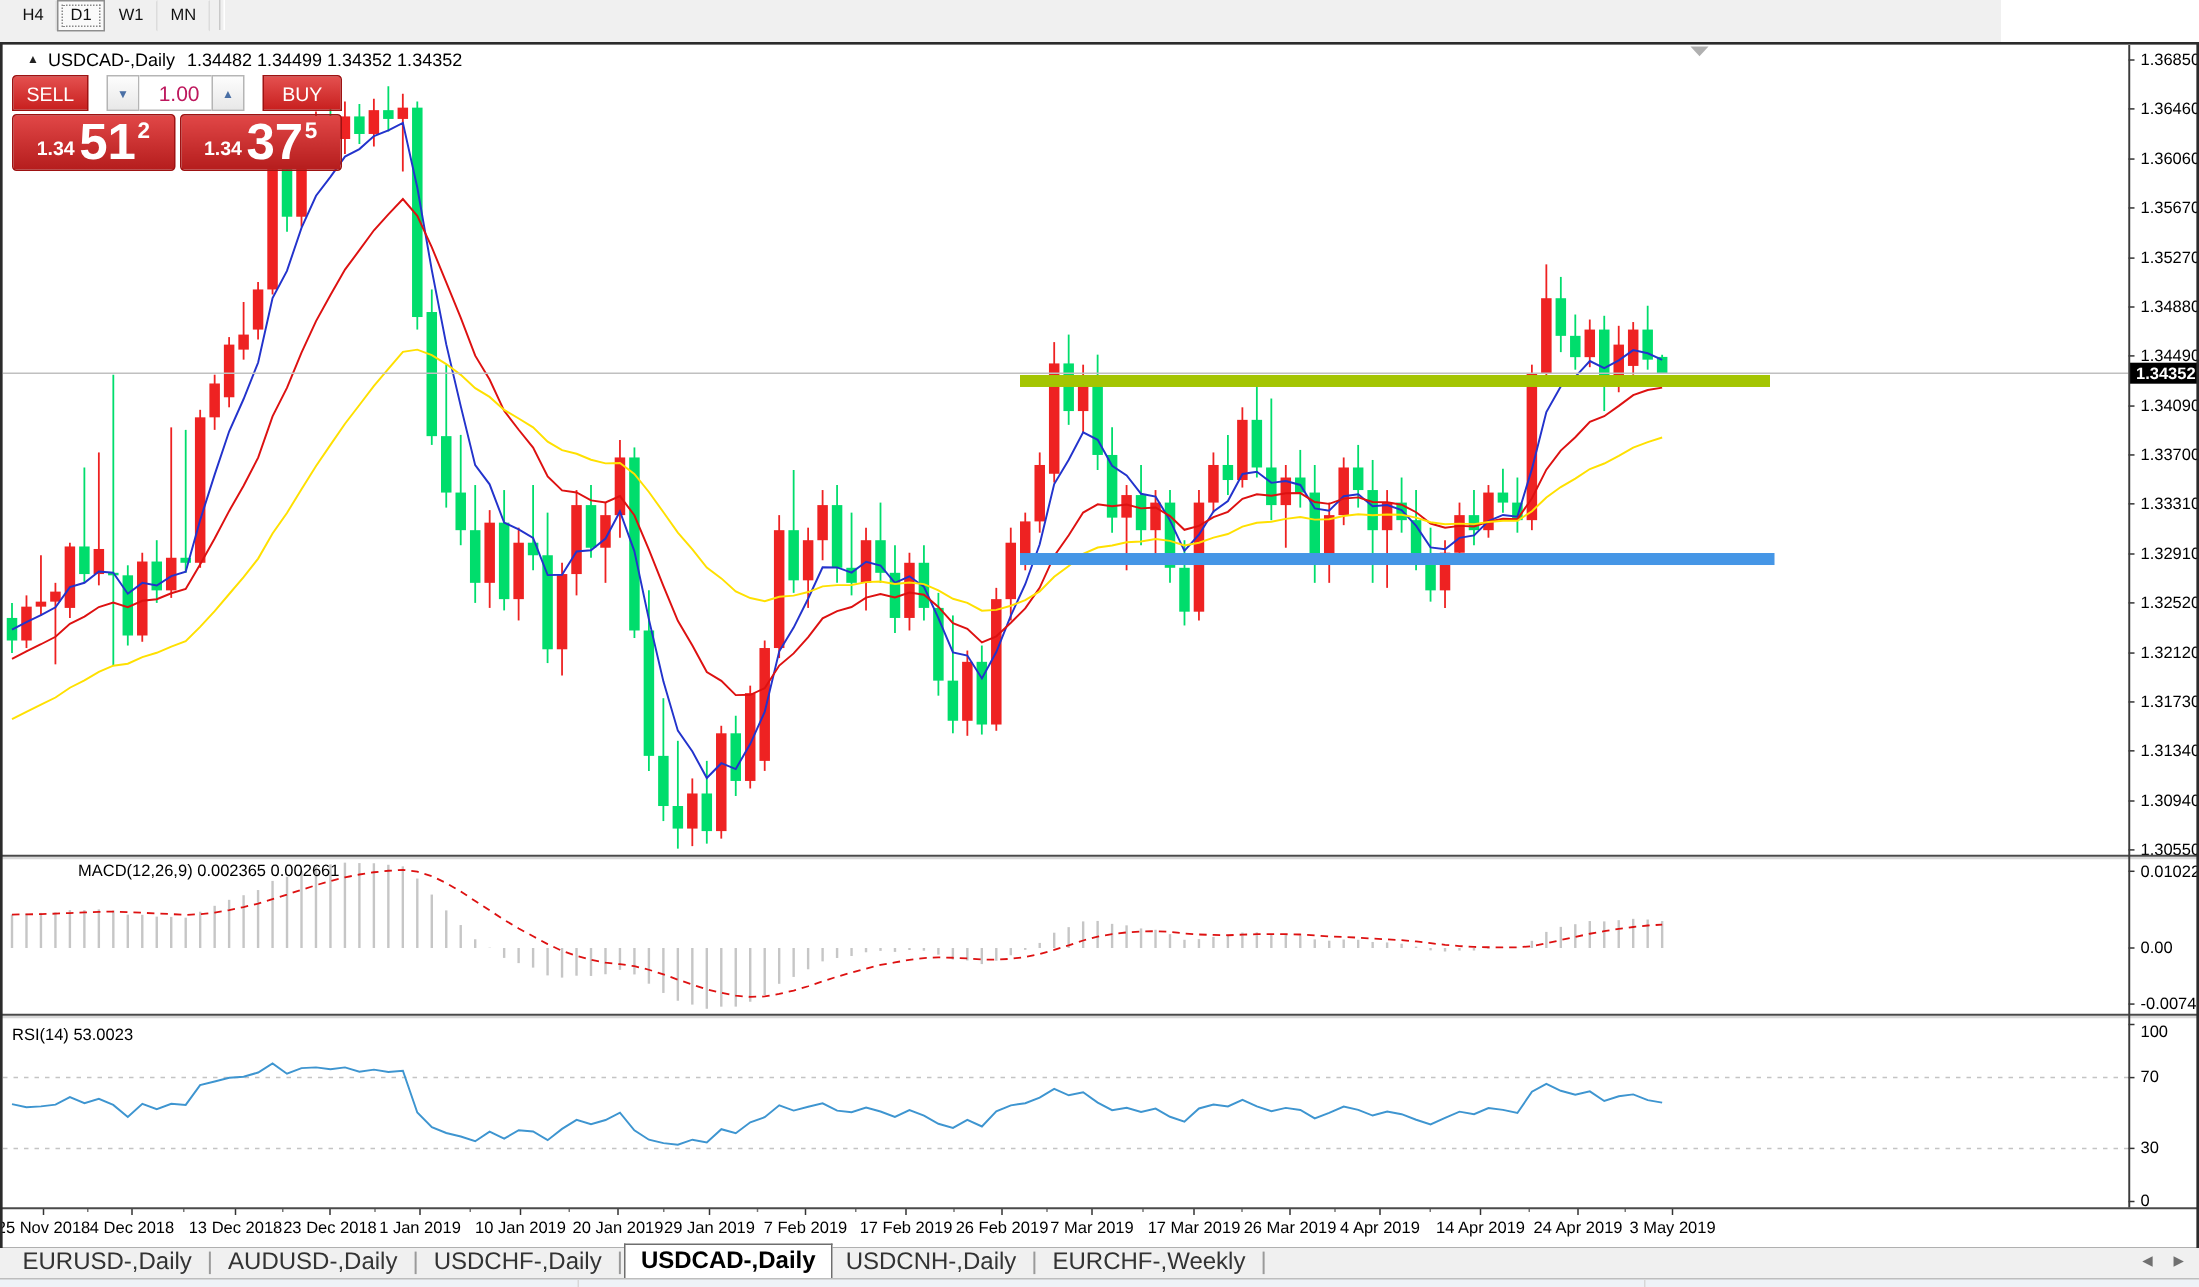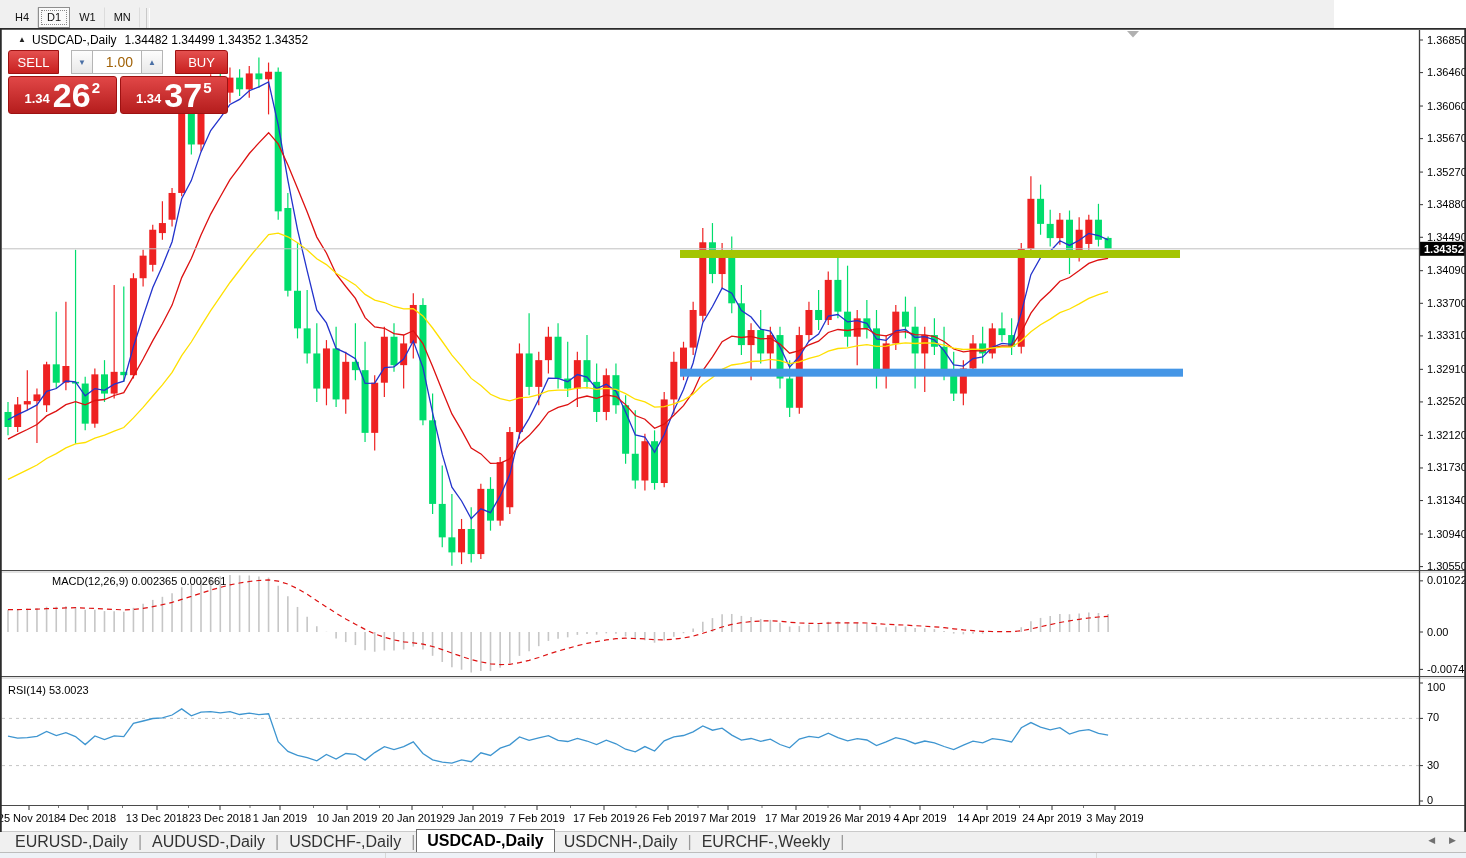--- a/index.html
+++ b/index.html
@@ -1,20 +1,20 @@
 <!DOCTYPE html>
 <html><head>
 <meta charset="utf-8">
 <style>
   html,body{margin:0;padding:0;background:#fff;}
   #app{position:relative;width:1466px;height:858px;overflow:hidden;background:#fff;
        font-family:"Liberation Sans",sans-serif;-webkit-font-smoothing:antialiased;}
   
   .tf-bar{position:absolute;left:0;top:0;width:1334px;height:28px;background:#f0f0f0;
-          display:flex;align-items:flex-end;padding-left:6px;box-sizing:border-box;}
+          display:flex;align-items:flex-start;padding-left:6px;box-sizing:border-box;}
   .tf-btn{font-size:11px;color:#111;padding:3px 8px;margin:0;border:1px solid transparent;
           border-right:1px solid #dcdcdc;cursor:default;line-height:13px;}
   .tf-btn.active{background:#fafafa;border:1px solid #8e8e8e;outline:1px dotted #888;outline-offset:-4px;}
   .tf-groove{width:2px;height:20px;margin-left:6px;border-left:1px solid #c9c9c9;border-right:1px solid #fff;}
   
   #chart-svg{position:absolute;left:0;top:28px;}
   
   .sym-header{position:absolute;left:18px;top:33px;font-size:12px;color:#000;z-index:5;white-space:nowrap;}
   .sym-header .tri{font-size:8px;vertical-align:2px;margin-right:6px;color:#222;}
   .sym-header .ohlc{margin-left:8px;margin-top:24px;}
@@ -23,21 +23,21 @@
   .trade-panel{position:absolute;left:8px;top:50px;z-index:6;width:220px;}
   .tp-row{display:flex;height:24px;gap:12px;}
   .tp-btn{background:linear-gradient(#e4504f,#c8201f);border:1px solid #9e1212;color:#fff;
           font-size:13px;display:flex;align-items:center;justify-content:center;box-sizing:border-box;}
   .tp-sell{width:51px;border-radius:3px 0 0 0;}
   .tp-buy{width:53px;border-radius:0 3px 0 0;}
   .tp-step{display:flex;flex:1;}
   .tp-arrow{width:22px;background:linear-gradient(#fdfdfd,#e8e8e8);border:1px solid #b5b5b5;
             display:flex;align-items:center;justify-content:center;font-size:8px;color:#4a6fa5;box-sizing:border-box;}
   .tp-vol{flex:1;background:#fff;border-top:1px solid #b5b5b5;border-bottom:1px solid #b5b5b5;
-          font-size:14px;color:#a16207;display:flex;align-items:center;justify-content:flex-end;padding-right:8px;box-sizing:border-box;}
+          font-size:14px;color:#be185d;display:flex;align-items:center;justify-content:flex-end;padding-right:8px;box-sizing:border-box;}
   .tp-prices{display:flex;margin-top:2px;gap:3px;text-align:right;}
   .tp-price{flex:1;height:38px;background:linear-gradient(#e14747,#b51d1d);border:1px solid #9e1212;border-radius:3px;
             color:#fff;display:flex;align-items:flex-end;justify-content:center;padding-bottom:3px;box-sizing:border-box;}
   .tp-price .small{font-size:13px;font-weight:bold;margin-right:3px;margin-bottom:4px;}
   .tp-price .big{font-size:34px;font-weight:bold;line-height:30px;}
   .tp-price .sup{font-size:15px;font-weight:bold;margin-left:1px;margin-bottom:14px;}
   
   .tab-bar{position:absolute;left:0;top:832px;width:1466px;height:20px;background:#f0f0f0;
            display:flex;align-items:center;font-size:16px;color:#333;box-sizing:border-box;padding-left:6px;}
   .ctab{padding:2px 9px;white-space:nowrap;}
@@ -561,21 +561,21 @@
       <div class="tp-step">
         <div class="tp-arrow">▼</div>
         <div class="tp-vol">1.00</div>
         <div class="tp-arrow">▲</div>
       </div>
       <div class="tp-btn tp-buy">BUY</div>
     </div>
     <div class="tp-prices">
       <div class="tp-price">
         <span class="small">1.34</span>
-        <span class="big">26</span>
+        <span class="big">51</span>
         <span class="sup">2</span>
       </div>
       <div class="tp-price">
         <span class="small">1.34</span>
         <span class="big">37</span>
         <span class="sup">5</span>
       </div>
     </div>
   </div>
 

